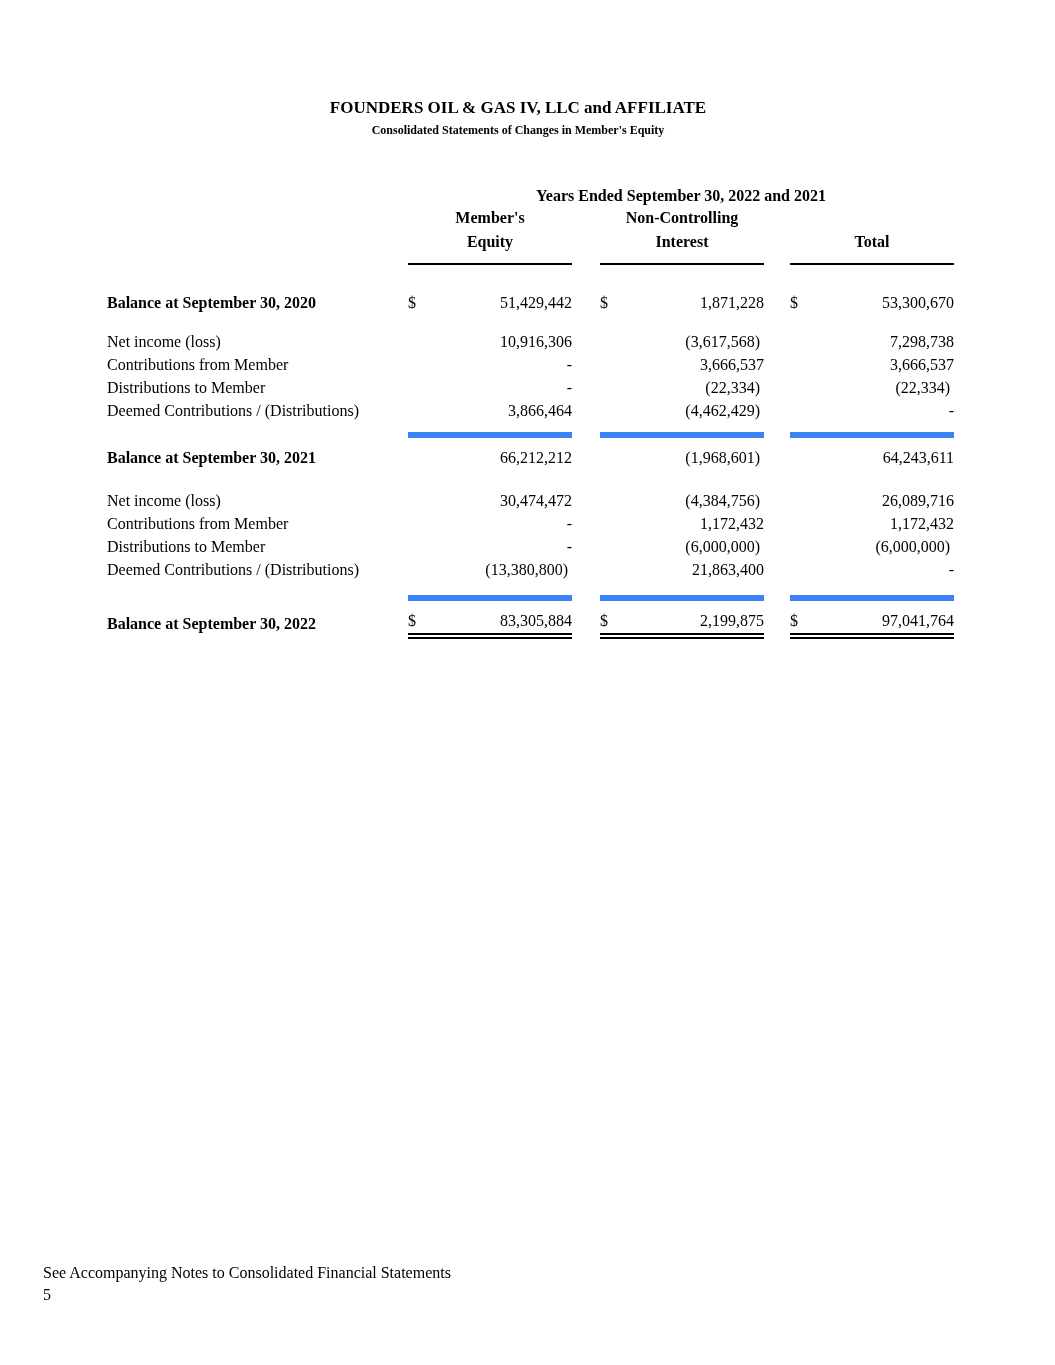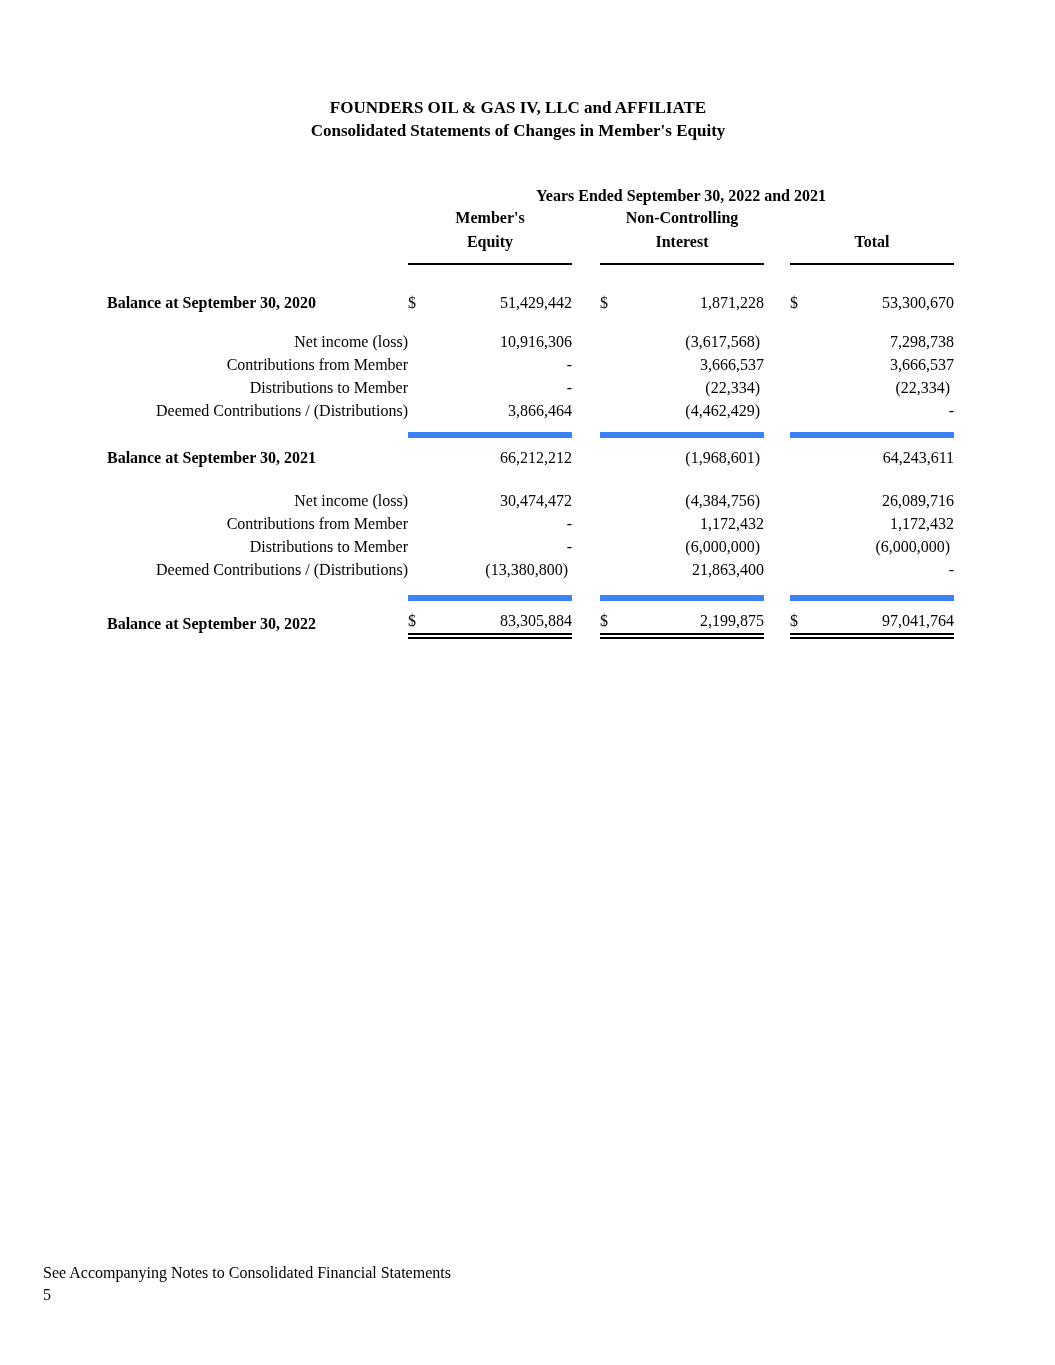--- a/index.html
+++ b/index.html
@@ -7,21 +7,21 @@
     position: relative;
     width: 1036px;
     height: 1365px;
     background: #ffffff;
     color: #000000;
     font-family: "Liberation Serif", "DejaVu Serif", serif;
     overflow: hidden;
   }
   .title-block { position: absolute; top: 96px; left: 0; width: 100%; text-align: center; }
   .title-line1 { font-size: 17px; font-weight: bold; line-height: 23px; }
-  .title-line2 { font-size: 17px; font-weight: bold; line-height: 23px; }
+  .title-line2 { font-size: 12px; font-weight: bold; line-height: 23px; }
 
   table.stmt {
     position: absolute;
     left: 107px;
     top: 183px;
     border-collapse: collapse;
     table-layout: fixed;
     width: 847px;
     font-size: 16px;
   }
@@ -38,21 +38,21 @@
   .colhead1 .hd { text-align: center; font-weight: bold; }
   tr.colhead2 td { height: 24px; }
   .colhead2 .hd {
     text-align: center;
     font-weight: bold;
     border-bottom: 2px solid #000;
     padding-bottom: 12px;
   }
   tr.data td { height: 23px; }
   .lbl { text-align: left; }
-  .indent { padding-left: 18px; text-align: right; }
+  .indent { padding-left: 18px; }
   .bold { font-weight: bold; }
   .d { padding-left: 9px; text-align: left; }
   .v { text-align: right; padding-right: 10px; }
   .v.neg { padding-right: 4px; }
   tr.rule-top .m { border-top: 6px solid #3b82f6; }
   tr.rule-top td { padding-top: 6px; }
   tr.rule-dbl .m { border-bottom: 6px double #000; }
   tr.rule-dbl td { padding-bottom: 3px; }
   tr.sp td { height: 0; }
   tr.sp.spA td { height: 24px; }

